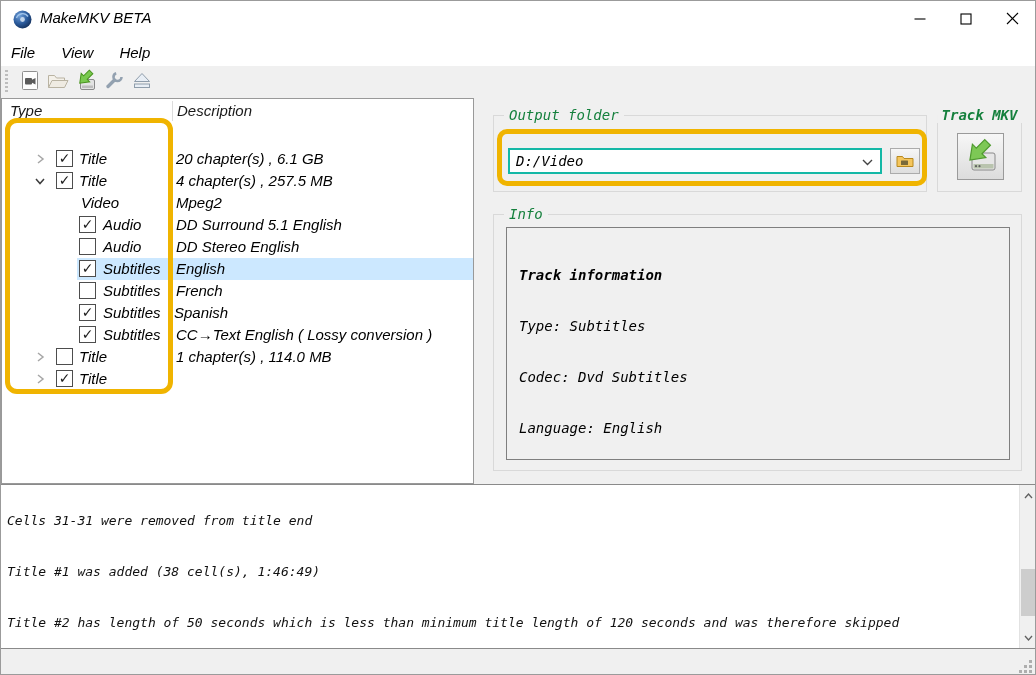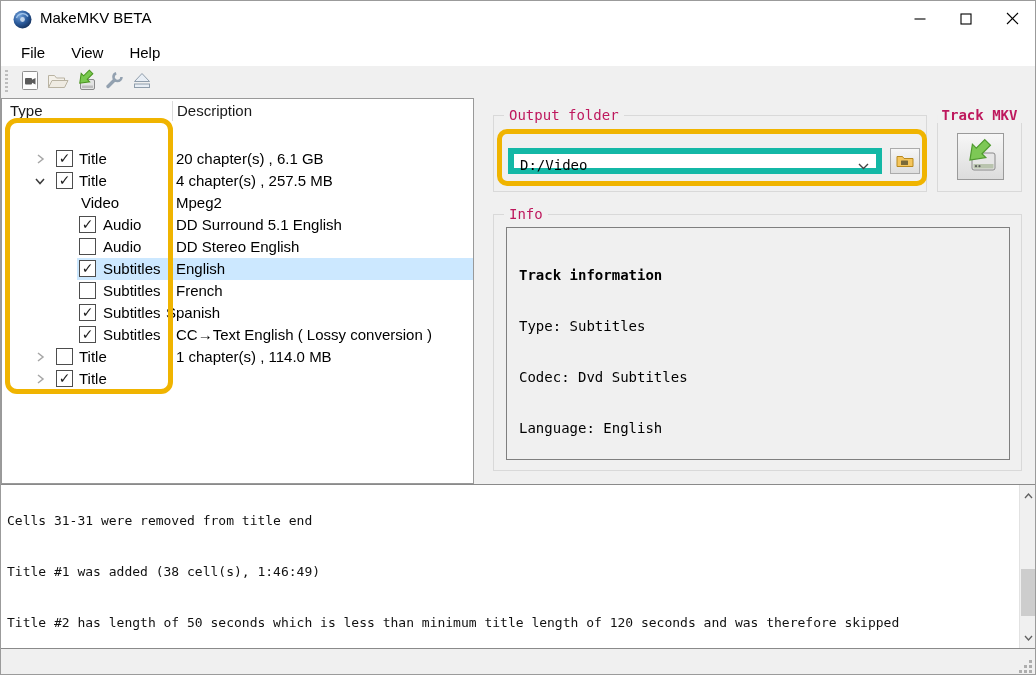--- a/index.html
+++ b/index.html
@@ -1,35 +1,36 @@
 <!DOCTYPE html>
 <html><head>
 <meta charset="utf-8">
 <style>
   html,body{margin:0;padding:0;}
   .win{
     position:relative; width:1036px; height:675px;
     background:#f0f0f0; box-sizing:border-box;
     border:1px solid #9b9b9b; overflow:hidden;
     font-family:"Liberation Sans", sans-serif;
+    font-style:italic;
     -webkit-font-smoothing:antialiased;
   }
   .mono{font-family:"DejaVu Sans Mono", monospace;}
 
   
   .titlebar{position:absolute;left:0;top:0;width:100%;height:37px;background:#ffffff;}
   .appicon{position:absolute;left:12px;top:9px;width:19px;height:19px;}
   .title-text{position:absolute;left:39px;top:8px;font-size:15px;color:#000;}
   .wbtns{position:absolute;right:0;top:0;display:flex;}
   .wbtn{width:46px;height:35px;display:flex;align-items:center;justify-content:center;background:transparent;border:none;}
 
   
   .menubar{position:absolute;left:0;top:37px;width:100%;height:28px;background:#ffffff;display:flex;align-items:center;}
   .menuitem{font-size:15px;color:#000;padding:4px 12px;margin-left:2px;}
-  .menuitem:first-child{margin-left:0;padding-left:20px;}
+  .menuitem:first-child{margin-left:0;padding-left:10px;}
 
   
   .toolbar{position:absolute;left:0;top:65px;width:100%;height:30px;background:#f0f0f0;display:flex;align-items:center;}
   .gripper{width:3px;height:22px;margin-left:4px;margin-right:8px;
     background:repeating-linear-gradient(#bdbdbd 0 2px, transparent 2px 4px);}
   .tbtn{width:28px;height:27px;border:none;background:transparent;display:flex;align-items:center;justify-content:center;padding:0;}
 
   
   .treepanel{position:absolute;left:0;top:97px;width:473px;height:386px;background:#fff;
     border:1px solid #999;box-sizing:border-box;overflow:hidden;}
@@ -42,25 +43,25 @@
   .exp{position:absolute;top:4px;z-index:1;}
   .cb{position:absolute;top:2px;width:17px;height:17px;background:#fff;border:1px solid #4d4d4d;
     box-sizing:border-box;z-index:1;text-align:center;}
   .cb.checked::after{content:"\2713";display:block;font-size:14px;line-height:15px;color:#1c1c1c;font-family:"DejaVu Sans",sans-serif;}
 
   
   .hlbox{position:absolute;border:5px solid #f0b400;border-radius:12px;box-sizing:border-box;pointer-events:none;z-index:6;}
 
   
   .groupbox{position:absolute;border:1px solid #d9d9d9;box-sizing:border-box;}
-  .grouplabel{position:absolute;top:-9px;left:10px;background:#f0f0f0;padding:0 5px;font-size:14px;color:#be185d;text-align:right;}
+  .grouplabel{position:absolute;top:-9px;left:10px;background:#f0f0f0;padding:0 5px;font-size:14px;color:#15803d;text-align:right;}
 
   
   .combo{position:absolute;left:507px;top:147px;width:374px;height:26px;background:#fff;
-    border:6px solid #14b8a6;box-sizing:border-box;}
+    border:2px solid #14b8a6;box-sizing:border-box;}
   .combo .val{position:absolute;left:6px;top:3px;font-size:14px;color:#000;white-space:pre;}
   .combo .chev{position:absolute;right:7px;top:9px;}
   .browsebtn{position:absolute;left:889px;top:147px;width:30px;height:26px;
     background:linear-gradient(#f6f6f6,#dedede);border:1px solid #ababab;box-sizing:border-box;
     display:flex;align-items:center;justify-content:center;padding:0;}
 
   
   .makebtn{position:absolute;left:956px;top:132px;width:47px;height:47px;
     background:linear-gradient(#f7f7f7,#dcdcdc);border:1px solid #9a9a9a;box-sizing:border-box;
     display:flex;align-items:center;justify-content:center;padding:0;}
@@ -218,21 +219,21 @@
 
     <div class="trow" style="top:181px">
       <span class="cb" style="left:77px"></span>
       <span class="tcell" style="left:101px">Subtitles</span>
       <span class="tcell" style="left:174px">French</span>
     </div>
 
     <div class="trow" style="top:203px">
       <span class="cb checked" style="left:77px"></span>
       <span class="tcell" style="left:101px">Subtitles</span>
-      <span class="tcell" style="left:164px">Spanish</span>
+      <span class="tcell" style="left:172px">Spanish</span>
     </div>
 
     <div class="trow" style="top:225px">
       <span class="cb checked" style="left:77px"></span>
       <span class="tcell" style="left:101px">Subtitles</span>
       <span class="tcell" style="left:174px">CC→Text English ( Lossy conversion )</span>
     </div>
 
     <div class="trow" style="top:247px">
       <svg class="exp" style="left:31px" width="14" height="14" viewBox="0 0 14 14">

